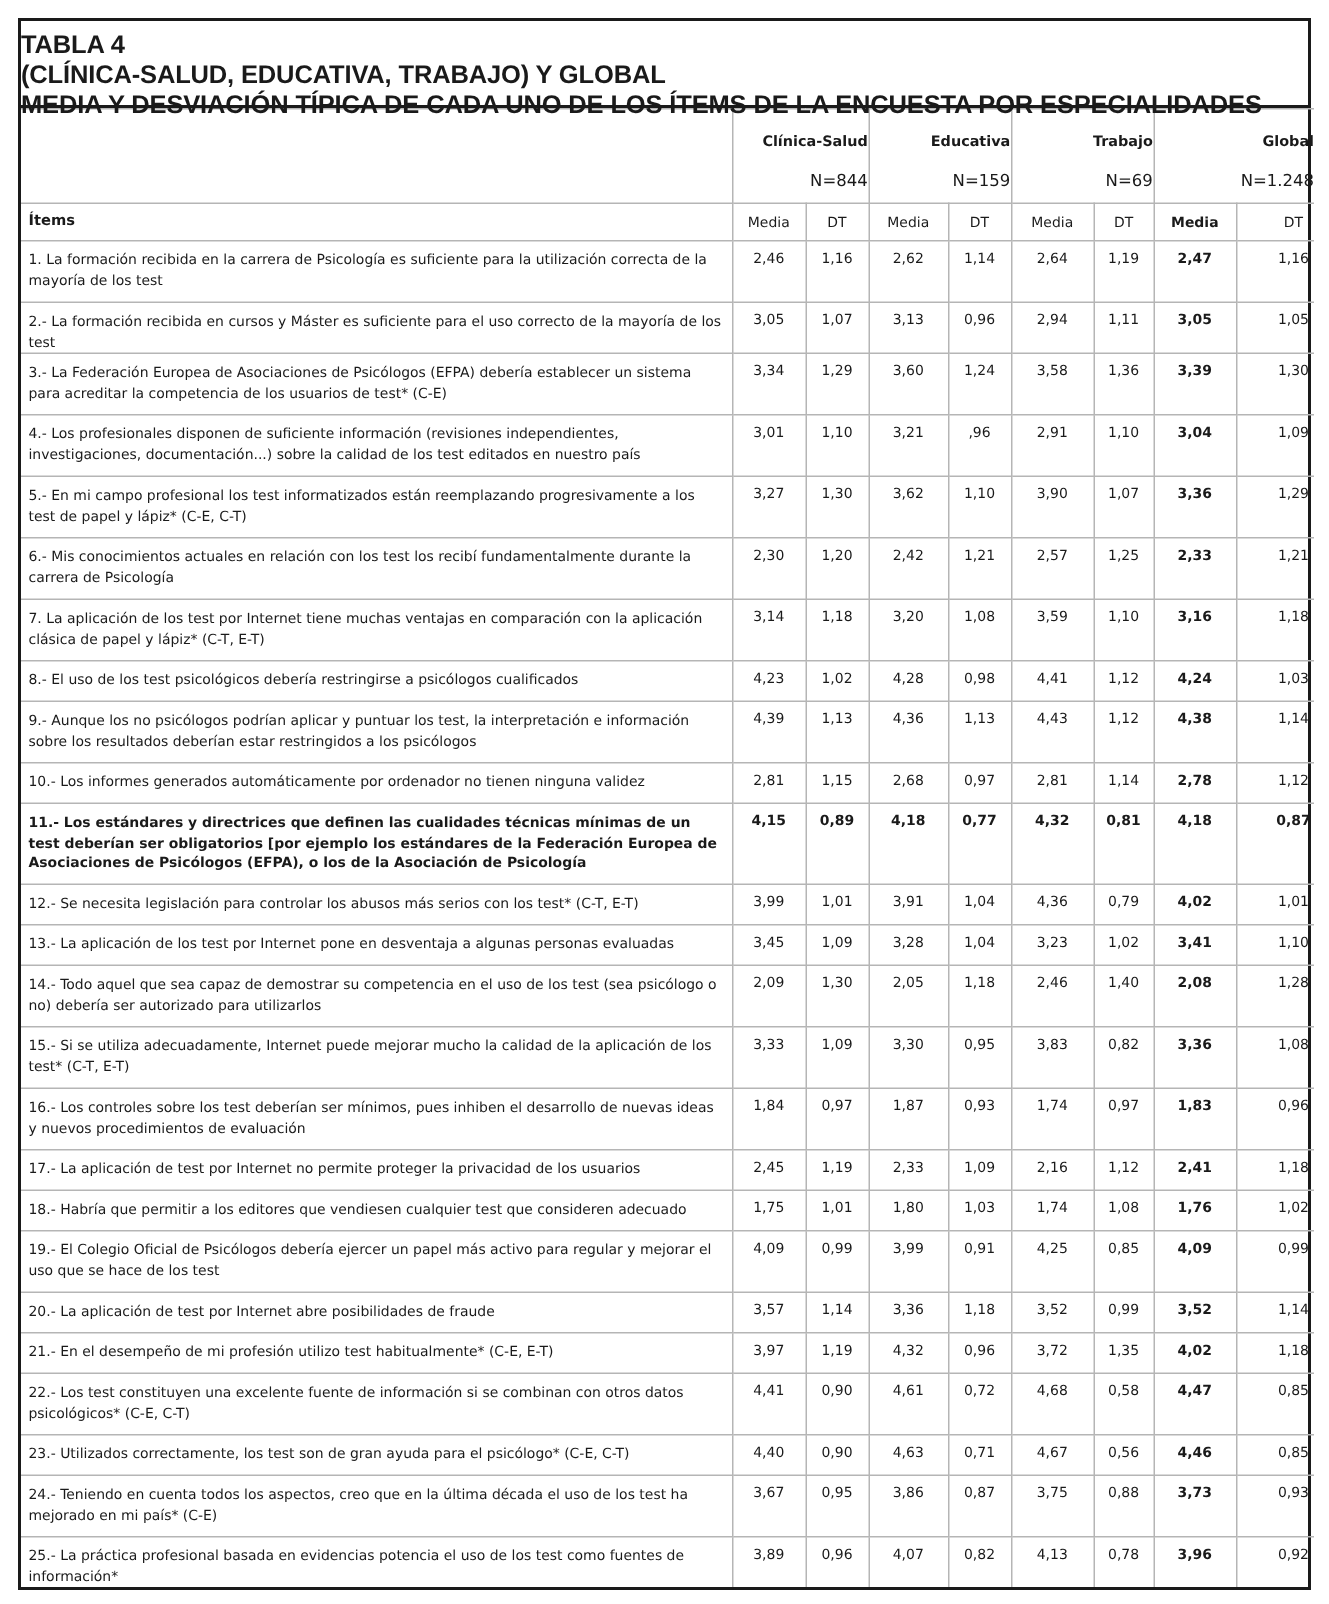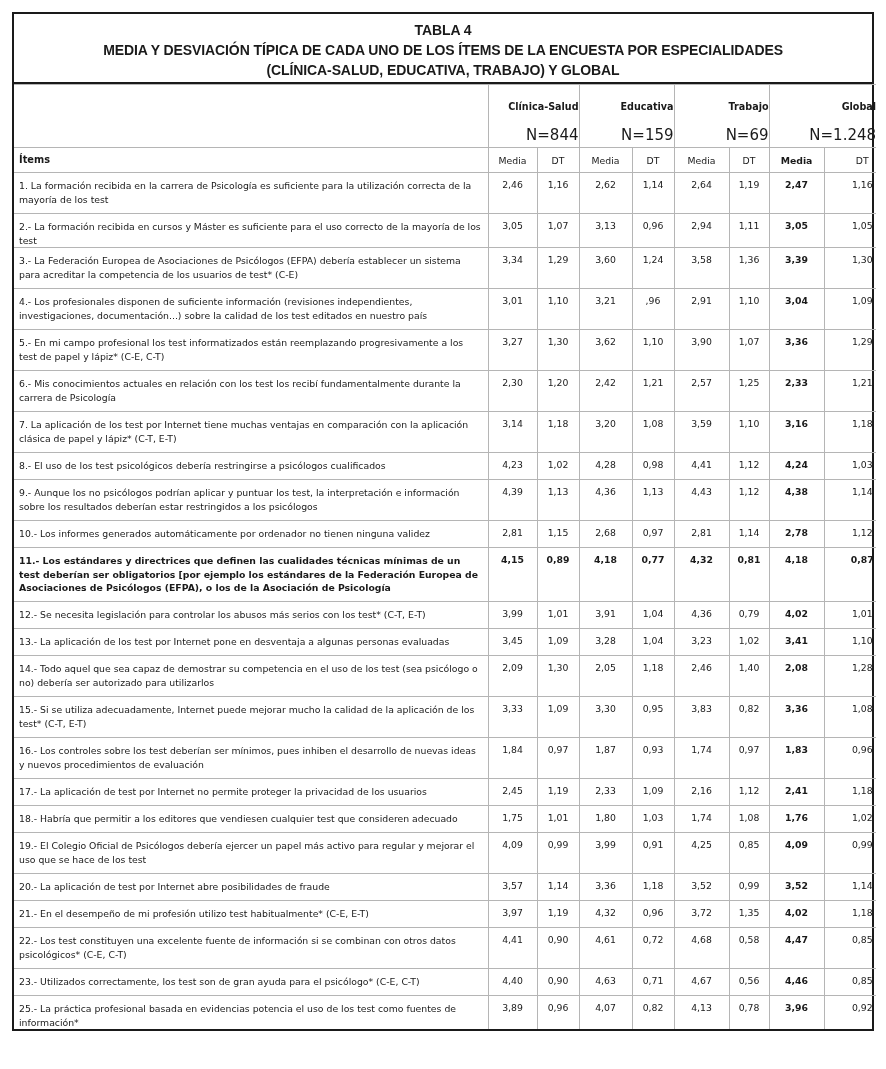--- a/index.html
+++ b/index.html
@@ -1,48 +1,48 @@
 <!DOCTYPE html>
 <html><head>
 <meta charset="utf-8">
 <style>
   html, body { margin:0; padding:0; background:#ffffff; }
   body { width:886px; height:1069px; position:relative; overflow:hidden;
          font-family:"DejaVu Sans", "Liberation Sans", sans-serif; color:#1a1a1a; }
   .tbl { position:absolute; left:12px; top:12px; width:862px;
          border:2px solid #1a1a1a; box-sizing:border-box; }
-  .title { height:70px; border-bottom:2px solid #1a1a1a; text-align:center;
-           font-family:"Liberation Sans", sans-serif; font-weight:bold; font-size:14px;
+  .title { height:58px; border-bottom:2px solid #1a1a1a; 
+           font-family:"Liberation Sans", sans-serif; font-weight:bold; font-size:17px;
            line-height:20px; padding-top:6px; box-sizing:border-box; letter-spacing:-0.1px; }
   table { border-collapse:collapse; width:100%; table-layout:fixed; }
   td { border:1px solid #b5b5b5; font-size:9.3px; padding:0; vertical-align:top;
        box-sizing:border-box; }
   td.txt { padding:6px 6px 0 5px; line-height:13.5px; border-left:none;margin-top:32px; }
   td.num { text-align:center; padding-top:6px; }
   td.b { font-weight:bold; }
   td.last { border-right:none;padding-left:24px; }
   tr.grp td { height:63px;text-align:right; }
   .gname { font-weight:bold; font-size:9.6px; display:block; padding-top:10px; }
-  .gn { display:block; font-size:15px; padding-top:14px; }
+  .gn { display:block; font-size:11px; padding-top:14px; }
   tr.sub td { height:25px; vertical-align:middle; padding-top:0; }
   tr.sub td.txt { font-weight:bold; padding-top:0; font-size:9.8px; }
   tr.sub td.num { padding-top:0; }
   tr.r1 td { height:27px; }
   tr.r2 td { height:41px; }
   tr.r3 td { height:54px;font-weight:bold; }
   tr:last-child td { border-bottom:none; }
 </style>
 </head>
 <body>
 
 <div class="tbl">
   <div class="title">
     <div>TABLA 4</div>
+    <div>(CLÍNICA-SALUD, EDUCATIVA, TRABAJO) Y GLOBAL</div>
     <div>MEDIA Y DESVIACIÓN TÍPICA DE CADA UNO DE LOS ÍTEMS DE LA ENCUESTA POR ESPECIALIDADES</div>
-    <div>(CLÍNICA-SALUD, EDUCATIVA, TRABAJO) Y GLOBAL</div>
   </div>
   <table>
     <colgroup>
       <col style="width:474px">
         <col style="width:49px">
         <col style="width:42px">
       <col style="width:53px">
         <col style="width:42px">
         <col style="width:55px">
       <col style="width:40px">
@@ -326,20 +326,31 @@
           <td class="txt">23.- Utilizados correctamente, los test son de gran ayuda para el psicólogo* (C-E, C-T)</td>
           <td class="num">4,40</td>
           <td class="num">0,90</td>
           <td class="num">4,63</td>
           <td class="num">0,71</td>
           <td class="num">4,67</td>
           <td class="num">0,56</td>
           <td class="num b">4,46</td>
           <td class="num last">0,85</td>
         </tr>
+        <tr class="r2">
+          <td class="txt">24.- Teniendo en cuenta todos los aspectos, creo que en la última década el uso de los test ha mejorado en mi país* (C-E)</td>
+          <td class="num">3,67</td>
+          <td class="num">0,95</td>
+          <td class="num">3,86</td>
+          <td class="num">0,87</td>
+          <td class="num">3,75</td>
+          <td class="num">0,88</td>
+          <td class="num b">3,73</td>
+          <td class="num last">0,93</td>
+        </tr>
         <tr class="r1">
           <td class="txt">25.- La práctica profesional basada en evidencias potencia el uso de los test como fuentes de información*</td>
           <td class="num">3,89</td>
           <td class="num">0,96</td>
           <td class="num">4,07</td>
           <td class="num">0,82</td>
           <td class="num">4,13</td>
           <td class="num">0,78</td>
           <td class="num b">3,96</td>
           <td class="num last">0,92</td>

